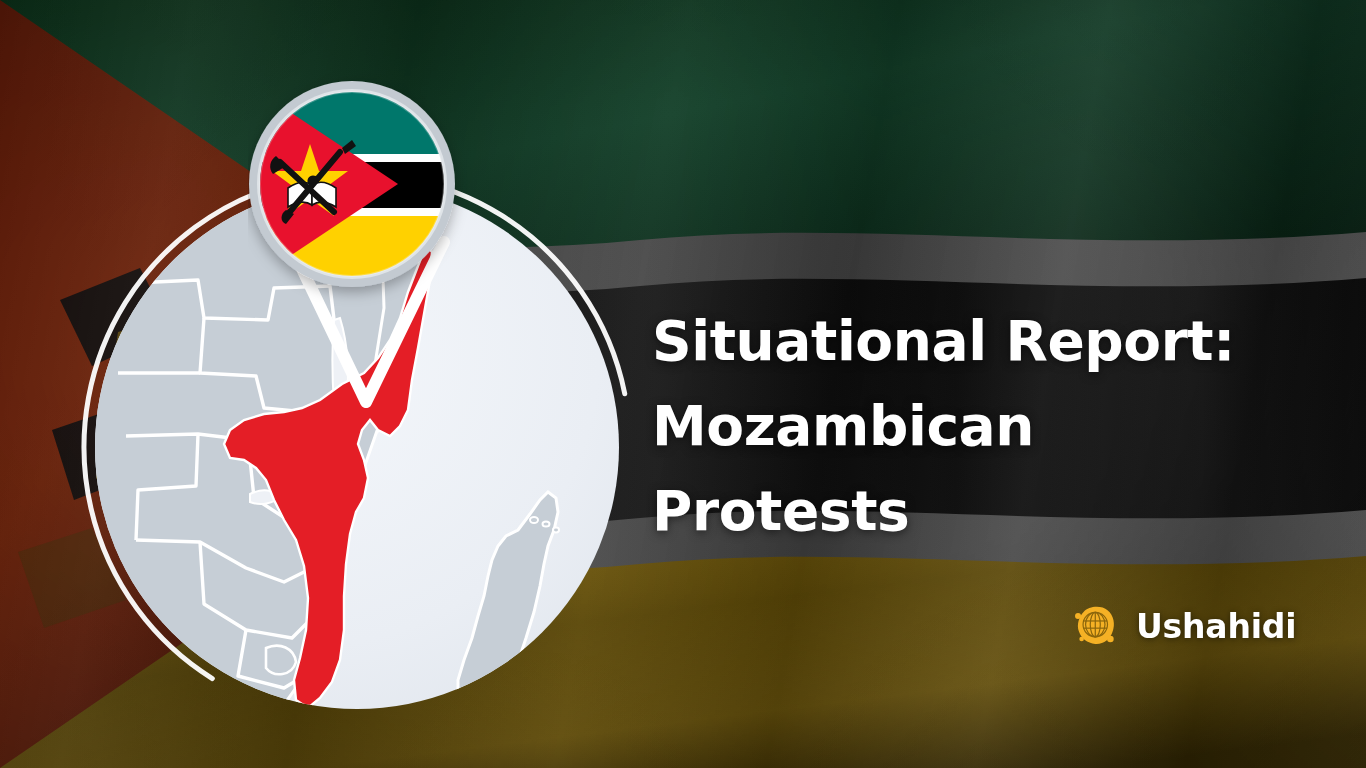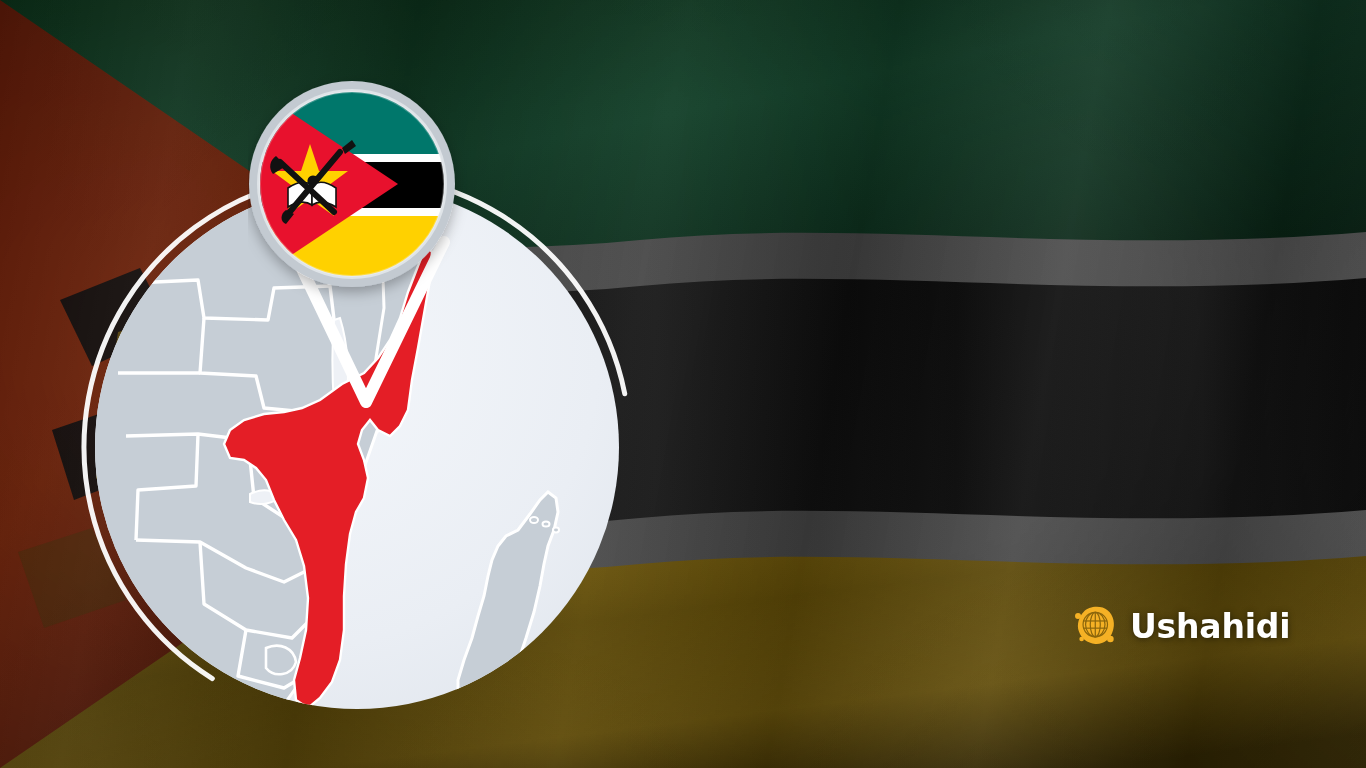--- a/index.html
+++ b/index.html
@@ -52,21 +52,21 @@
     font-size:55px;
     line-height:85px;
     letter-spacing:-0.4px;
     text-shadow:0 2px 10px rgba(0,0,0,0.55);
     white-space:pre-line;
   }
 
   
   .brand{
     position:absolute;left:1073px;top:603px;
-    display:flex;align-items:center;gap:11px;
+    display:flex;align-items:center;gap:17px;
   }
   .brand-mark{width:46px;height:46px;display:block;flex:0 0 auto;}
   .brand-name{
     color:#ffffff;
     font-family:"DejaVu Sans","Liberation Sans",sans-serif;
     font-weight:700;font-size:33px;letter-spacing:-0.2px;
     text-shadow:0 1px 6px rgba(0,0,0,0.5);
   }
 </style>
 </head>
@@ -252,20 +252,23 @@
           <path d="M94,76 L104,68 L108,74 L97,82 Z" fill="#111"></path>
           <path d="M68,104 C62,102 58,106 60,112 L70,110 Z" fill="#111"></path>
           <path d="M38,138 C32,142 32,150 38,152 L46,142 Z" fill="#111"></path>
         </g>
       </g>
 
       <circle cx="104" cy="112" r="92" fill="none" stroke="rgba(255,255,255,0.25)" stroke-width="2"></circle>
     </svg>
   </div>
 
+  <h1 class="title">Situational Report:
+Mozambican
+Protests</h1>
 
   <div class="brand">
     <svg class="brand-mark" viewBox="0 0 64 64">
 
       <path d="M15,12 C22,4 40,3 48,10 C57,17 59,30 55,40 C52,50 42,58 31,57
                C20,56 11,49 8,39 C5,30 8,19 15,12 Z" fill="#f5b125"></path>
       <circle cx="7" cy="18" r="4.2" fill="#f5b125"></circle>
       <circle cx="52" cy="50" r="4.6" fill="#f5b125"></circle>
       <circle cx="12" cy="50" r="3.2" fill="#f5b125"></circle>
 

